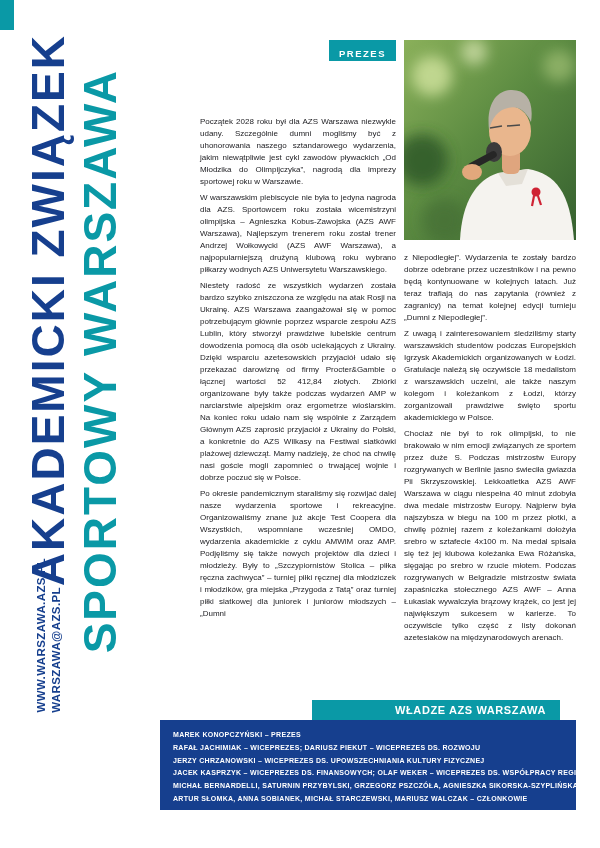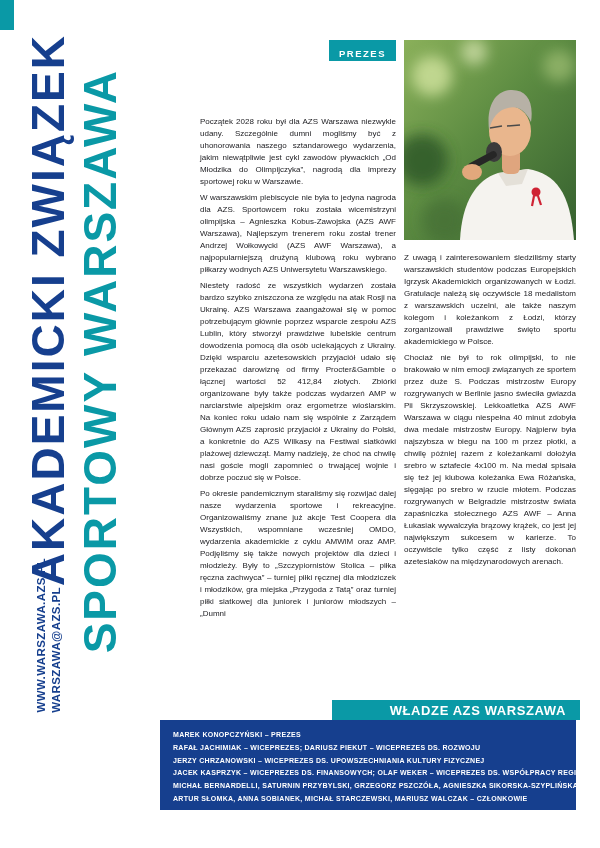--- a/index.html
+++ b/index.html
@@ -78,25 +78,25 @@
     font-size:8px;
     line-height:12px;
     text-align:justify;
     color:var(--text);
   }
   .col p{margin:0 0 4px 0;}
   .col1{left:200px;top:116px;width:196px;}
   .col2{left:404px;top:252px;width:172px;}
 
   .board-header{
-    position:absolute;left:332px;top:700px;width:248px;height:20px;
+    position:absolute;left:312px;top:700px;width:248px;height:20px;
     background:var(--teal);
     color:#ffffff;
     font-weight:bold;
-    font-size:13px;
+    font-size:11px;
     letter-spacing:0.6px;
     display:flex;align-items:center;justify-content:flex-end;
     padding-right:14px;
   }
   .board-box{
     position:absolute;left:160px;top:720px;width:416px;height:90px;
     background:var(--navy);
     color:#ffffff;
     padding:9px 10px 0 13px;
   }
@@ -167,20 +167,21 @@
   </div>
 
   <div class="col col1">
     <p>Początek 2028 roku był dla AZS Warszawa niezwykle udany. Szczególnie dumni mogliśmy być z uhonorowania naszego sztandarowego wydarzenia, jakim niewątpliwie jest cykl zawodów pływackich „Od Młodzika do Olimpijczyka”, nagrodą dla imprezy sportowej roku w Warszawie.</p>
     <p>W warszawskim plebiscycie nie była to jedyna nagroda dla AZS. Sportowcem roku została wicemistrzyni olimpijska – Agnieszka Kobus-Zawojska (AZS AWF Warszawa), Najlepszym trenerem roku został trener Andrzej Wołkowycki (AZS AWF Warszawa), a najpopularniejszą drużyną klubową roku wybrano piłkarzy wodnych AZS Uniwersytetu Warszawskiego.</p>
     <p>Niestety radość ze wszystkich wydarzeń została bardzo szybko zniszczona ze względu na atak Rosji na Ukrainę. AZS Warszawa zaangażował się w pomoc potrzebującym głównie poprzez wsparcie zespołu AZS Lublin, który stworzył prawdziwe lubelskie centrum dowodzenia pomocą dla osób uciekających z Ukrainy. Dzięki wsparciu azetesowskich przyjaciół udało się przekazać darowiznę od firmy Procter&amp;Gamble o łącznej wartości 52 412,84 złotych. Zbiórki organizowane były także podczas wydarzeń AMP w narciarstwie alpejskim oraz ergometrze wioślarskim. Na koniec roku udało nam się wspólnie z Zarządem Głównym AZS zaprosić przyjaciół z Ukrainy do Polski, a konkretnie do AZS Wilkasy na Festiwal siatkówki plażowej dziewcząt. Mamy nadzieję, że choć na chwilę nasi goście mogli zapomnieć o trwającej wojnie i dobrze poczuć się w Polsce.</p>
     <p>Po okresie pandemicznym staraliśmy się rozwijać dalej nasze wydarzenia sportowe i rekreacyjne. Organizowaliśmy znane już akcje Test Coopera dla Wszystkich, wspomniane wcześniej OMDO, wydarzenia akademickie z cyklu AMWiM oraz AMP. Podjęliśmy się także nowych projektów dla dzieci i młodzieży. Były to „Szczypiornistów Stolica – piłka ręczna zachwyca” – turniej piłki ręcznej dla młodziczek i młodzików, gra miejska „Przygoda z Tatą” oraz turniej piłki siatkowej dla juniorek i juniorów młodszych – „Dumni</p>
   </div>
 
   <div class="col col2">
+    <p>z Niepodległej”. Wydarzenia te zostały bardzo dobrze odebrane przez uczestników i na pewno będą kontynuowane w kolejnych latach. Już teraz trafiają do nas zapytania (również z zagranicy) na temat kolejnej edycji turnieju „Dumni z Niepodległej”.</p>
     <p>Z uwagą i zainteresowaniem śledziliśmy starty warszawskich studentów podczas Europejskich Igrzysk Akademickich organizowanych w Łodzi. Gratulacje należą się oczywiście 18 medalistom z warszawskich uczelni, ale także naszym kolegom i koleżankom z Łodzi, którzy zorganizowali prawdziwe święto sportu akademickiego w Polsce.</p>
     <p>Chociaż nie był to rok olimpijski, to nie brakowało w nim emocji związanych ze sportem przez duże S. Podczas mistrzostw Europy rozgrywanych w Berlinie jasno świeciła gwiazda Pii Skrzyszowskiej. Lekkoatletka AZS AWF Warszawa w ciągu niespełna 40 minut zdobyła dwa medale mistrzostw Europy. Najpierw była najszybsza w biegu na 100 m przez płotki, a chwilę później razem z koleżankami dołożyła srebro w sztafecie 4x100 m. Na medal spisała się też jej klubowa koleżanka Ewa Różańska, sięgając po srebro w rzucie młotem. Podczas rozgrywanych w Belgradzie mistrzostw świata zapaśniczka stołecznego AZS AWF – Anna Łukasiak wywalczyła brązowy krążek, co jest jej największym sukcesem w karierze. To oczywiście tylko część z listy dokonań azetesiaków na międzynarodowych arenach.</p>
   </div>
 
   <div class="board-header">WŁADZE AZS WARSZAWA</div>
 
   <div class="board-box">
     <div class="bline">MAREK KONOPCZYŃSKI – PREZES</div>
     <div class="bline">RAFAŁ JACHIMIAK – WICEPREZES; DARIUSZ PIEKUT – WICEPREZES DS. ROZWOJU</div>
     <div class="bline">JERZY CHRZANOWSKI – WICEPREZES DS. UPOWSZECHNIANIA KULTURY FIZYCZNEJ</div>

